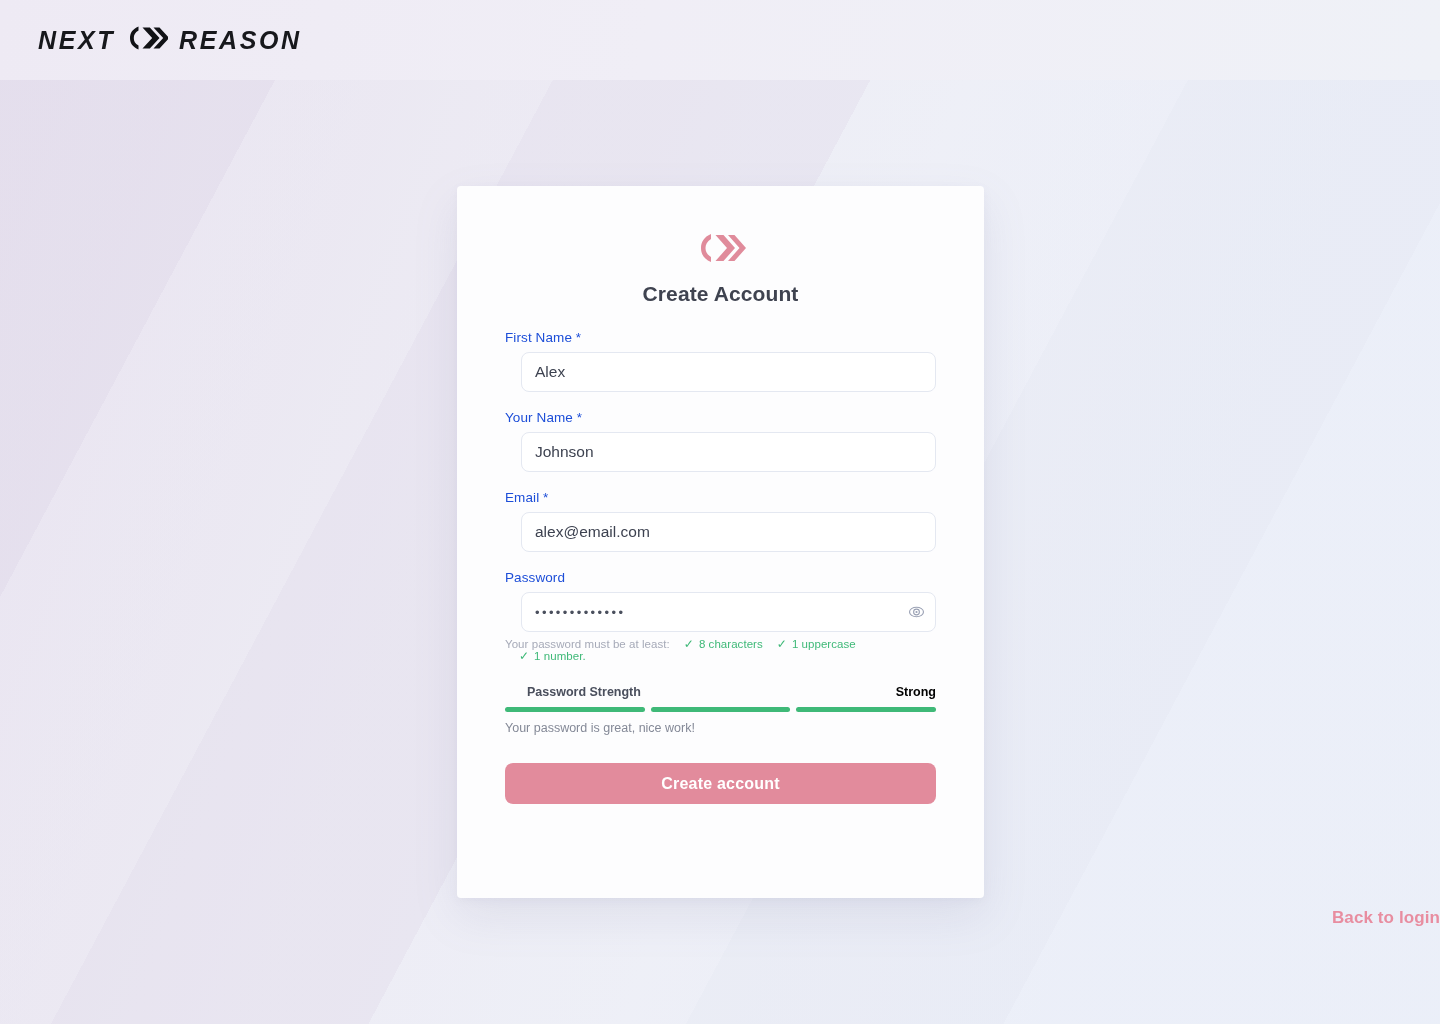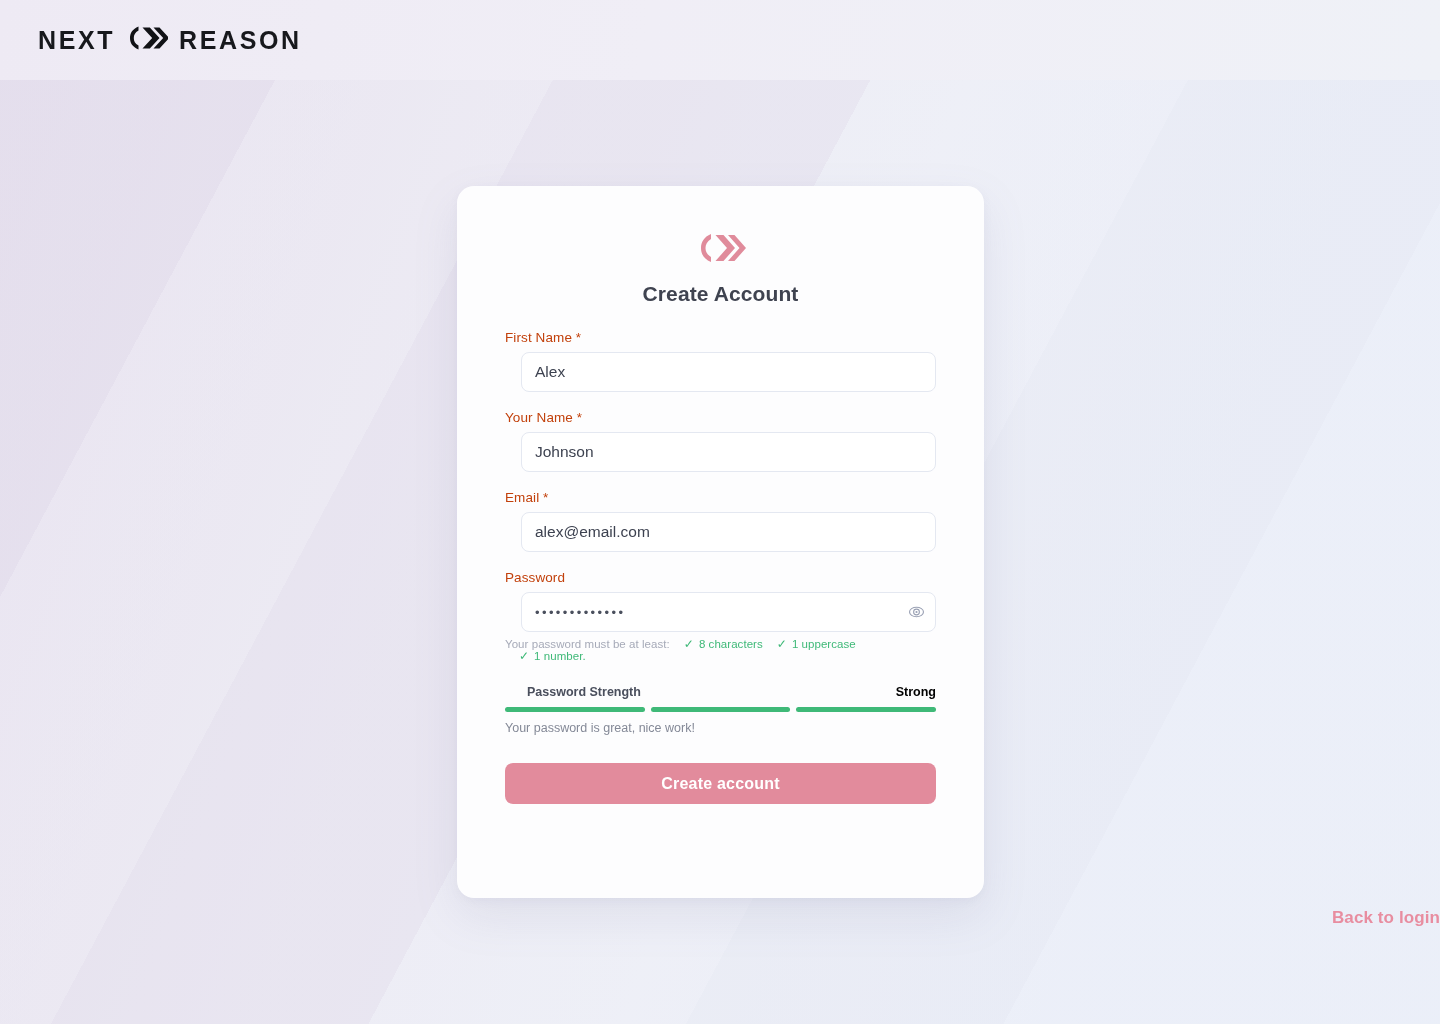--- a/index.html
+++ b/index.html
@@ -53,41 +53,42 @@
     display: flex;
     align-items: center;
     z-index: 3;
   }
 
   .brand {
     display: flex;
     align-items: center;
     gap: 11px;
     margin-left: 38px;
+    font-style: italic;
   }
 
   .brand-word {
     font-size: 25px;
     font-weight: bold;
     letter-spacing: 2.6px;
     color: #17181c;
     line-height: 1;
   }
 
   .logo-mark { display: block; }
 
   
   .card {
     position: absolute;
     left: 457px;
     top: 186px;
     width: 527px;
     height: 712px;
     background: #fdfdfe;
-    border-radius: 17px;
+    border-radius: 4px;
     box-shadow: 0 18px 45px rgba(120,120,160,0.13),
                 0 3px 10px rgba(120,120,160,0.06);
     z-index: 2;
   }
 
   .card::after {
     content: "";
     position: absolute;
     inset: 0;
     border-radius: 22px;
@@ -117,21 +118,21 @@
     margin-bottom: 24px;
   }
 
   
   .field { margin-bottom: 18px; }
   .field.pw { margin-bottom: 0; }
 
   .field-label {
     display: block;
     font-size: 13.5px;
-    color: #c2410c;
+    color: #1d4ed8;
     margin-bottom: 7px;
     letter-spacing: 0.1px;
   }
 
   .input-wrap { position: relative; padding-left: 16px; }
 
   .text-input {
     width: 100%;
     height: 40px;
     border: 1px solid #e4e8f1;

